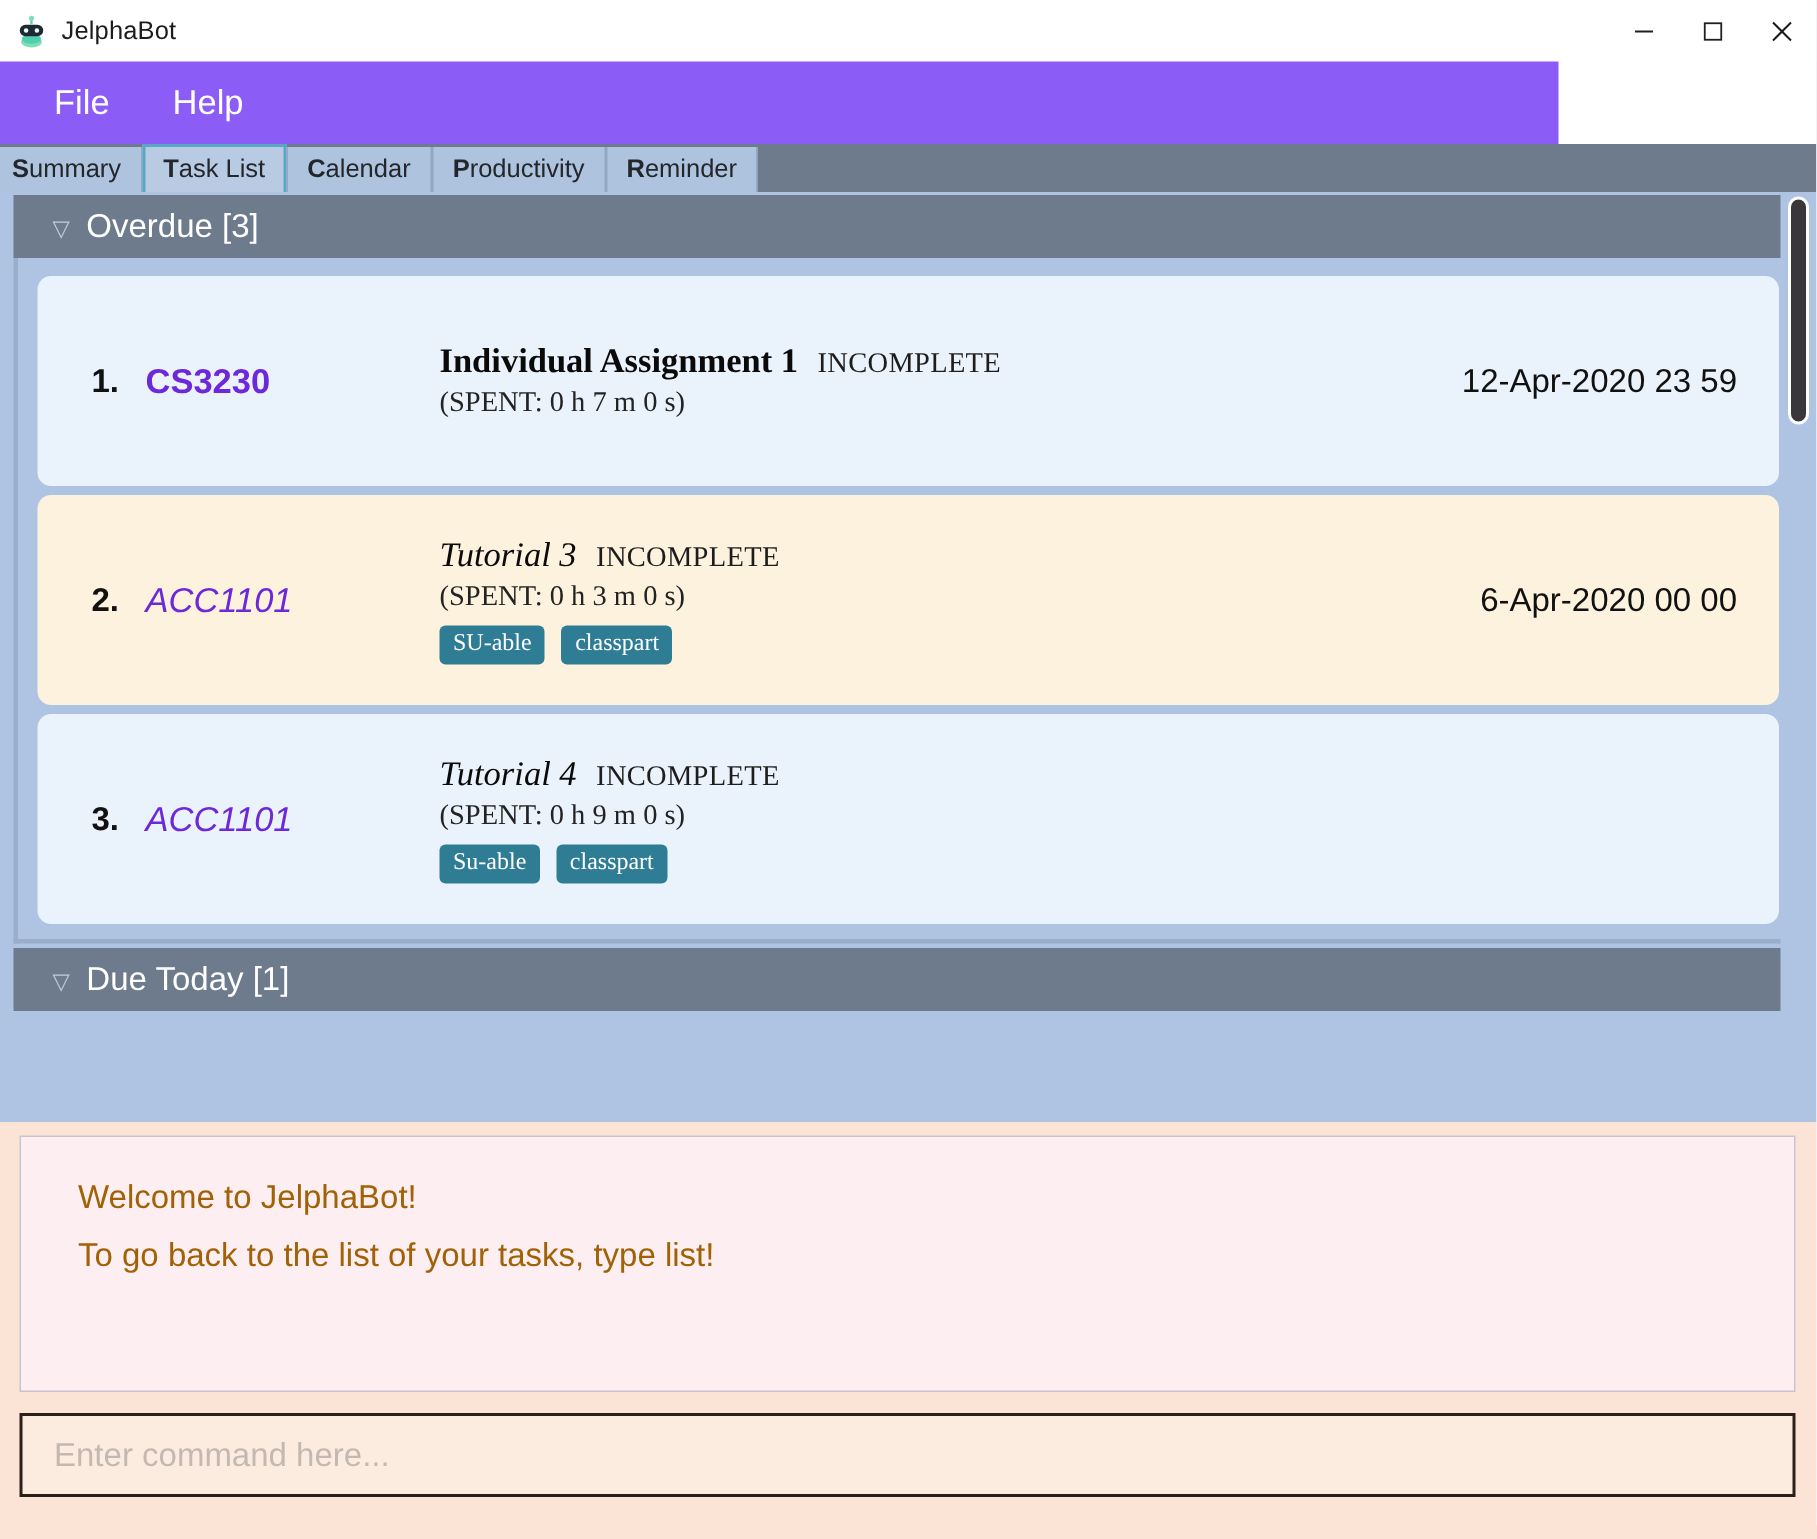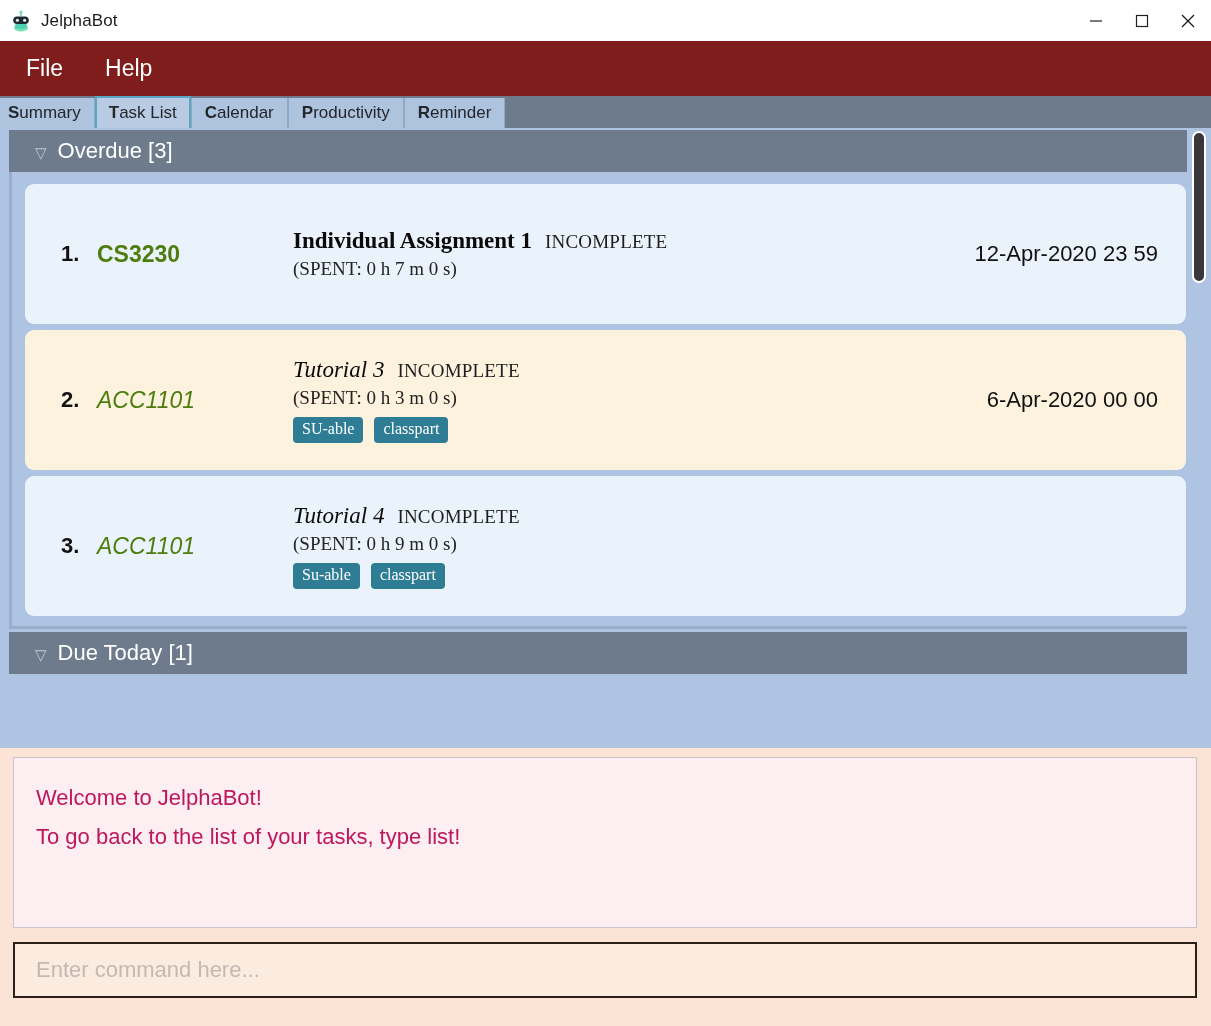--- a/index.html
+++ b/index.html
@@ -23,23 +23,23 @@
   .title-text { font-size:17px; color:#1c1c1c; letter-spacing:0.1px; }
   .win-controls { position:absolute; right:0; top:0; height:41px; display:flex; }
   .win-btn {
     width:46px; height:41px; display:flex; align-items:center; justify-content:center;
     background:transparent;
   }
   .win-btn svg { display:block; }
 
   
   .menubar {
-    position:absolute; left:0; top:41px; width:1211px; height:55px;
-    background:#7f1d1d;
-    display:flex; align-items:center; padding-left:22px; gap:34px;
+    position:absolute; left:0; top:41px; width:1039px; height:55px;
+    background:#8b5cf6;
+    display:flex; align-items:center; padding-left:32px; gap:34px;
     box-sizing:border-box;
   }
   .menu-item { color:#ffffff; font-size:23px; line-height:1; padding:3px 4px; }
 
   
   .tabstrip {
     position:absolute; left:0; top:96px; width:1211px; height:32px;
     background:#6d7b8d;
   }
   .tabs { position:absolute; left:0; top:0; display:flex; align-items:flex-end; height:32px; }
@@ -93,21 +93,21 @@
     display:flex; align-items:center;
   }
   .card.blue { background:#eaf2fb; }
   .card.cream { background:#fdf2dd; }
 
   .c-index {
     width:72px; text-align:left; padding-left:36px; box-sizing:border-box;
     font-size:22px; color:#111; font-weight:bold;
   }
   .c-module {
-    width:196px; font-size:23px; color:#4d7c0f;
+    width:196px; font-size:23px; color:#6d28d9;
   }
   .c-module.bold { font-weight:bold; }
   .c-module.ital { font-style:italic; }
   .c-body { flex:1; display:flex; flex-direction:column; gap:4px;font-family:Liberation Serif, serif; }
   .c-titlerow { display:flex; align-items:baseline; gap:13px; }
   .c-title { font-size:23px; color:#0a0a0a; }
   .c-title.bold { font-weight:bold; }
   .c-title.ital { font-style:italic; }
   .c-status { font-size:19px; color:#1d1d1d; letter-spacing:0.2px; }
   .c-spent { font-size:19px; color:#232323; }
@@ -140,21 +140,21 @@
     background:#fbe3d6;
     box-sizing:border-box;
   }
   .console-box {
     position:absolute; left:13px; top:9px; width:1184px; height:171px;
     background:#fdeef1;
     border:1px solid #c8c3cc;
     box-sizing:border-box;
     padding:20px 22px;
   }
-  .console-line { font-size:22px; color:#be185d; line-height:1.78; }
+  .console-line { font-size:22px; color:#a16207; line-height:1.78;margin-left:16px; }
 
   .cmd-input {
     position:absolute; left:13px; top:194px; width:1184px; height:56px;
     background:#fcece0;
     border:2px solid #2b2119;
     box-sizing:border-box;
     display:flex; align-items:center;
     padding-left:21px;
   }
   .cmd-placeholder { font-size:22px; color:#c4b9b2; }

